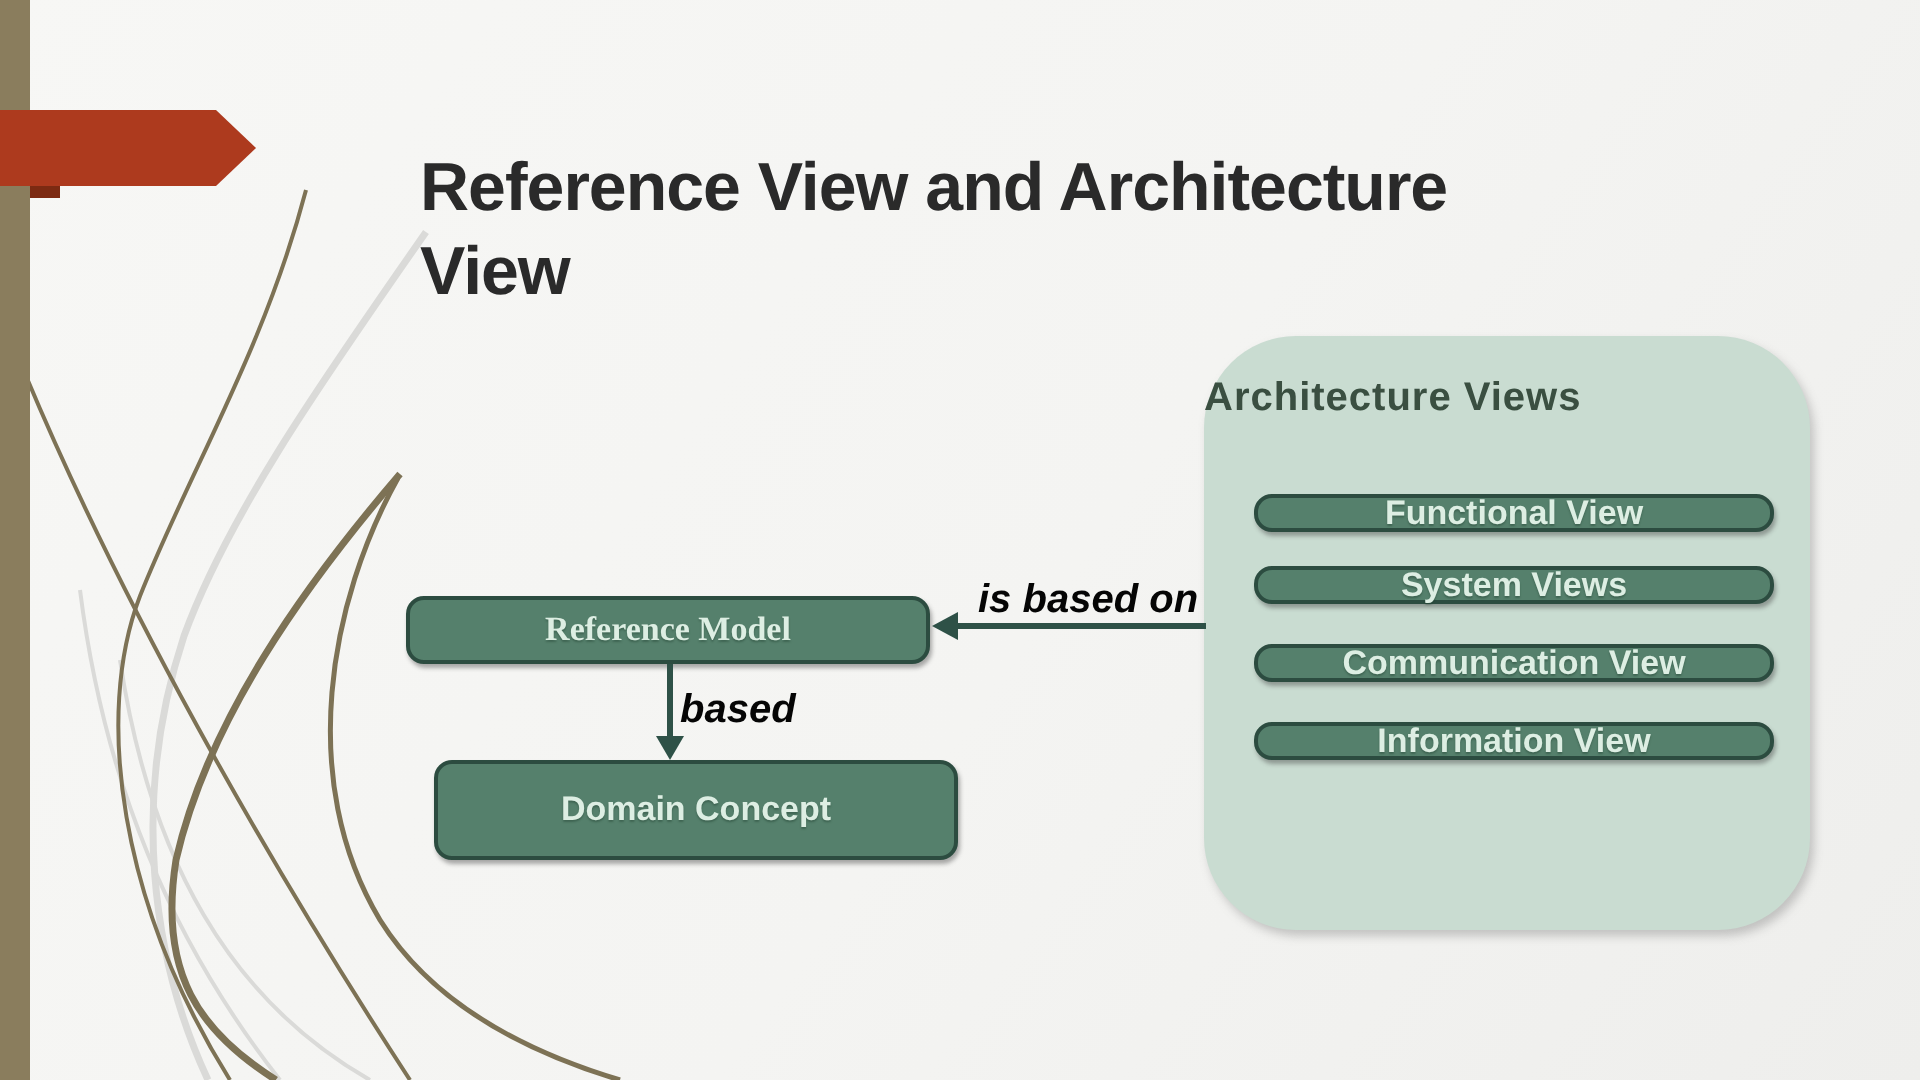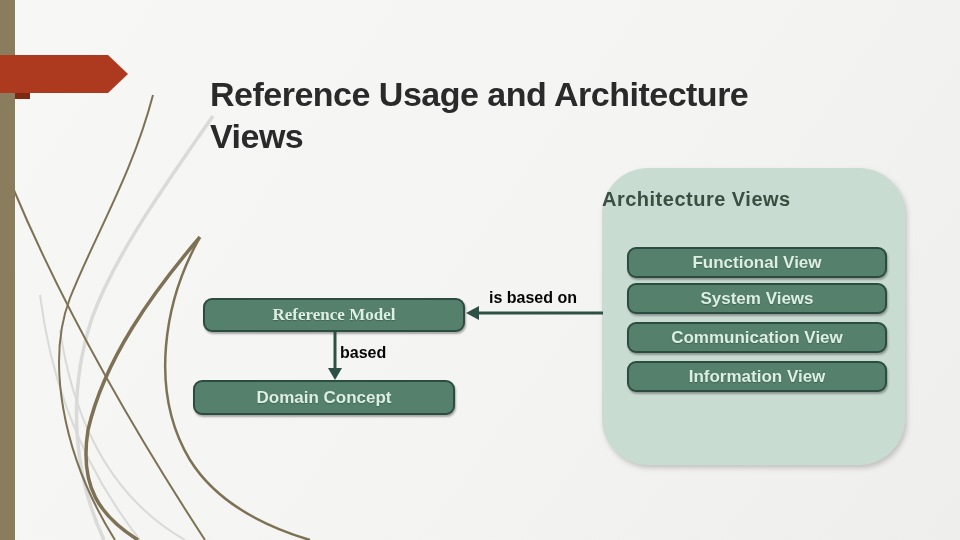--- a/index.html
+++ b/index.html
@@ -28,28 +28,28 @@
     font-size:20px;font-weight:bold;color:#3a4f41;letter-spacing:0.5px;
   }
   .green-box{
     position:absolute;box-sizing:border-box;
     background:#55806c;border:2px solid #2c4c40;border-radius:9px;
     color:#ddeee3;font-size:17px;font-weight:bold;
     display:flex;align-items:center;justify-content:center;
     box-shadow:1px 2px 2px rgba(70,70,70,0.45);
     text-shadow:0 1px 1px rgba(30,60,45,0.4);
   }
-  .view-box{left:25px;width:260px;height:31px;}
+  .view-box{left:25px;width:260px;height:19px;}
   .vb0{top:79px;} .vb1{top:115px;} .vb2{top:154px;} .vb3{top:193px;} .vb4{top:234px;}
 
   .ref-box{left:203px;top:298px;width:262px;height:34px;z-index:2;font-family:Liberation Serif, serif;}
-  .dom-box{left:193px;top:380px;width:262px;height:35px;z-index:2;}
+  .dom-box{left:217px;top:380px;width:262px;height:50px;z-index:2;}
 
   .edge-label{
-    position:absolute;z-index:5;font-size:16px;font-weight:bold;color:#050505;
+    position:absolute;z-index:5;font-size:20px;font-weight:bold;color:#050505;font-style:italic;
   }
   .lbl-based{left:489px;top:289px;}
   .lbl-uses{left:340px;top:344px;}
 </style>
 </head>
 <body>
 
 <div class="slide">
 
   <svg class="decor" width="960" height="540" viewBox="0 0 960 540">
@@ -67,22 +67,22 @@
     </g>
 
     <rect x="0" y="93" width="30" height="6" fill="#7c2a12"></rect>
 
     <rect x="0" y="0" width="15" height="540" fill="#8a7d5d"></rect>
 
     <polygon points="0,55 108,55 128,74 108,93 0,93" fill="#ad3a1e"></polygon>
   </svg>
 
   <h1 class="title">
-    <span>Reference Usage and Architecture</span>
-    <span>Views</span>
+    <span>Reference View and Architecture</span>
+    <span>View</span>
   </h1>
 
   <div class="av-container">
     <div class="av-header">Architecture Views</div>
     <div class="green-box view-box vb0">Functional View</div>
     <div class="green-box view-box vb1">System Views</div>
     <div class="green-box view-box vb3">Information View</div>
     <div class="green-box view-box vb2">Communication View</div>
   </div>
 

